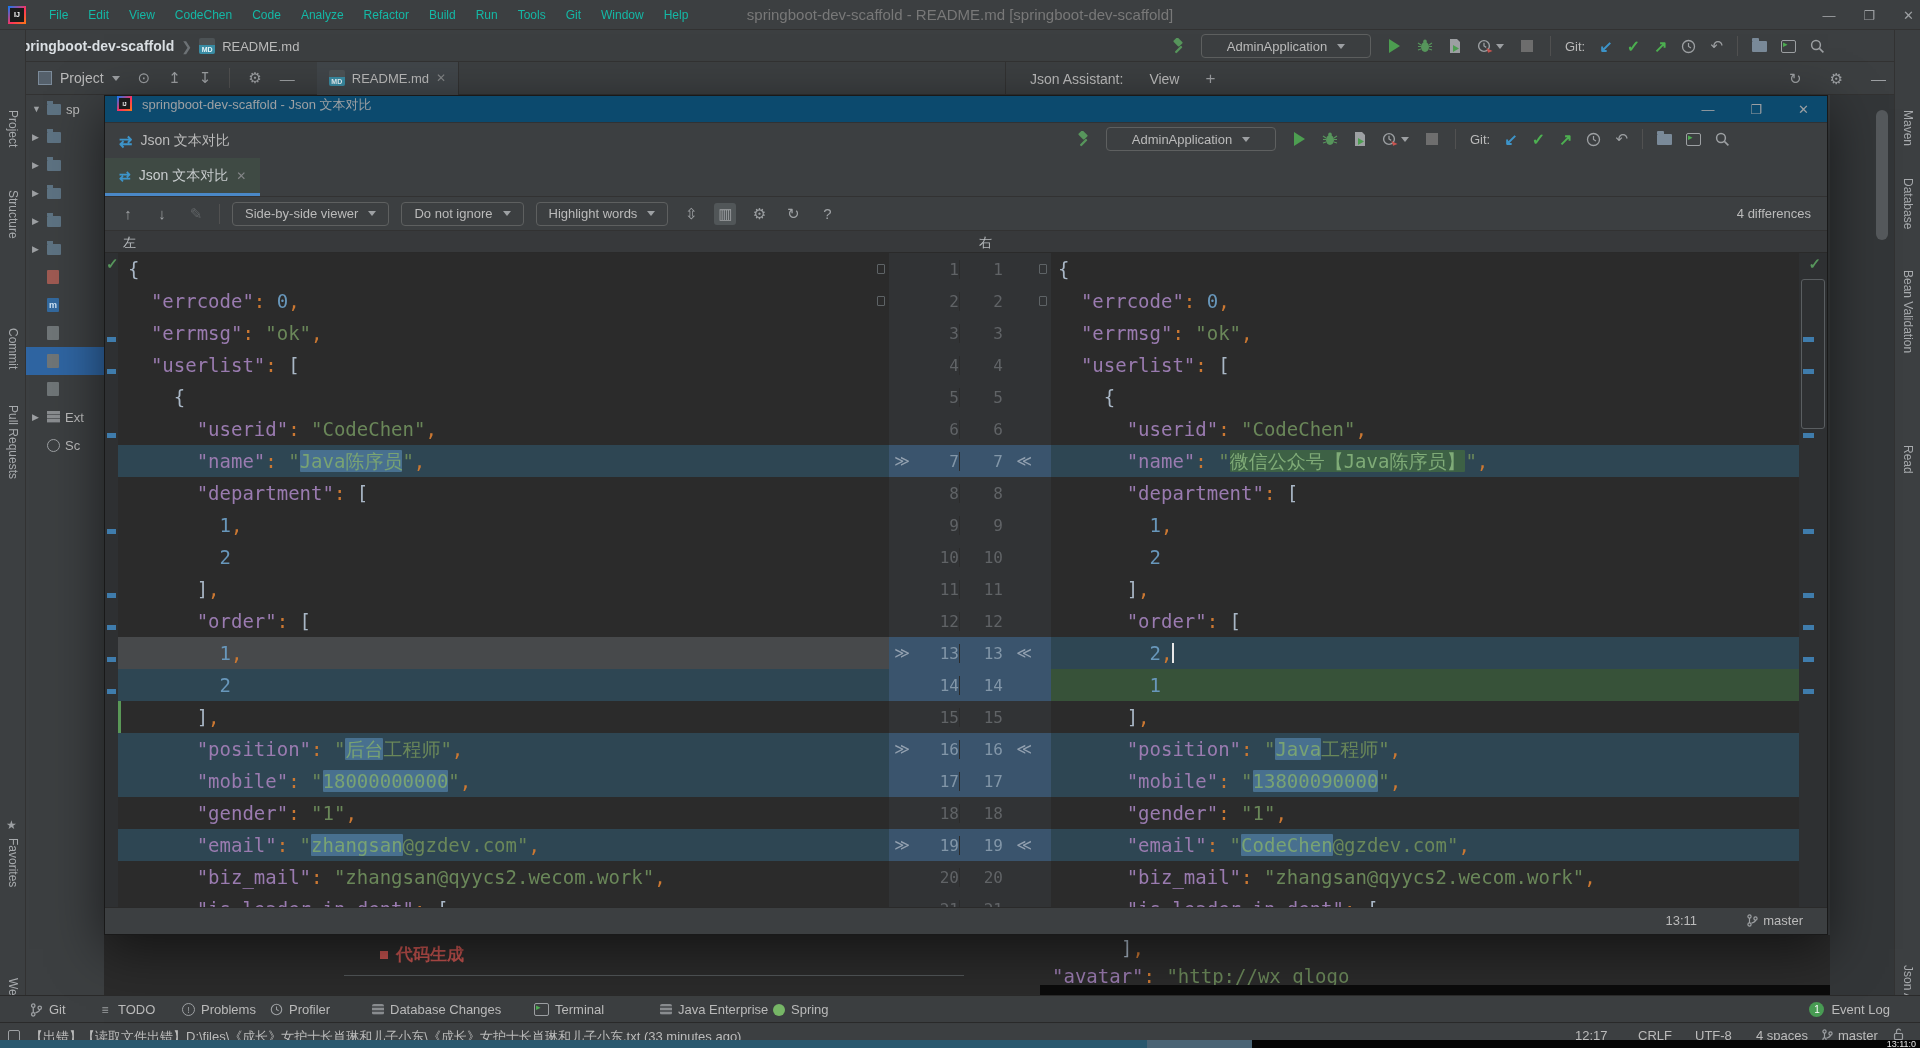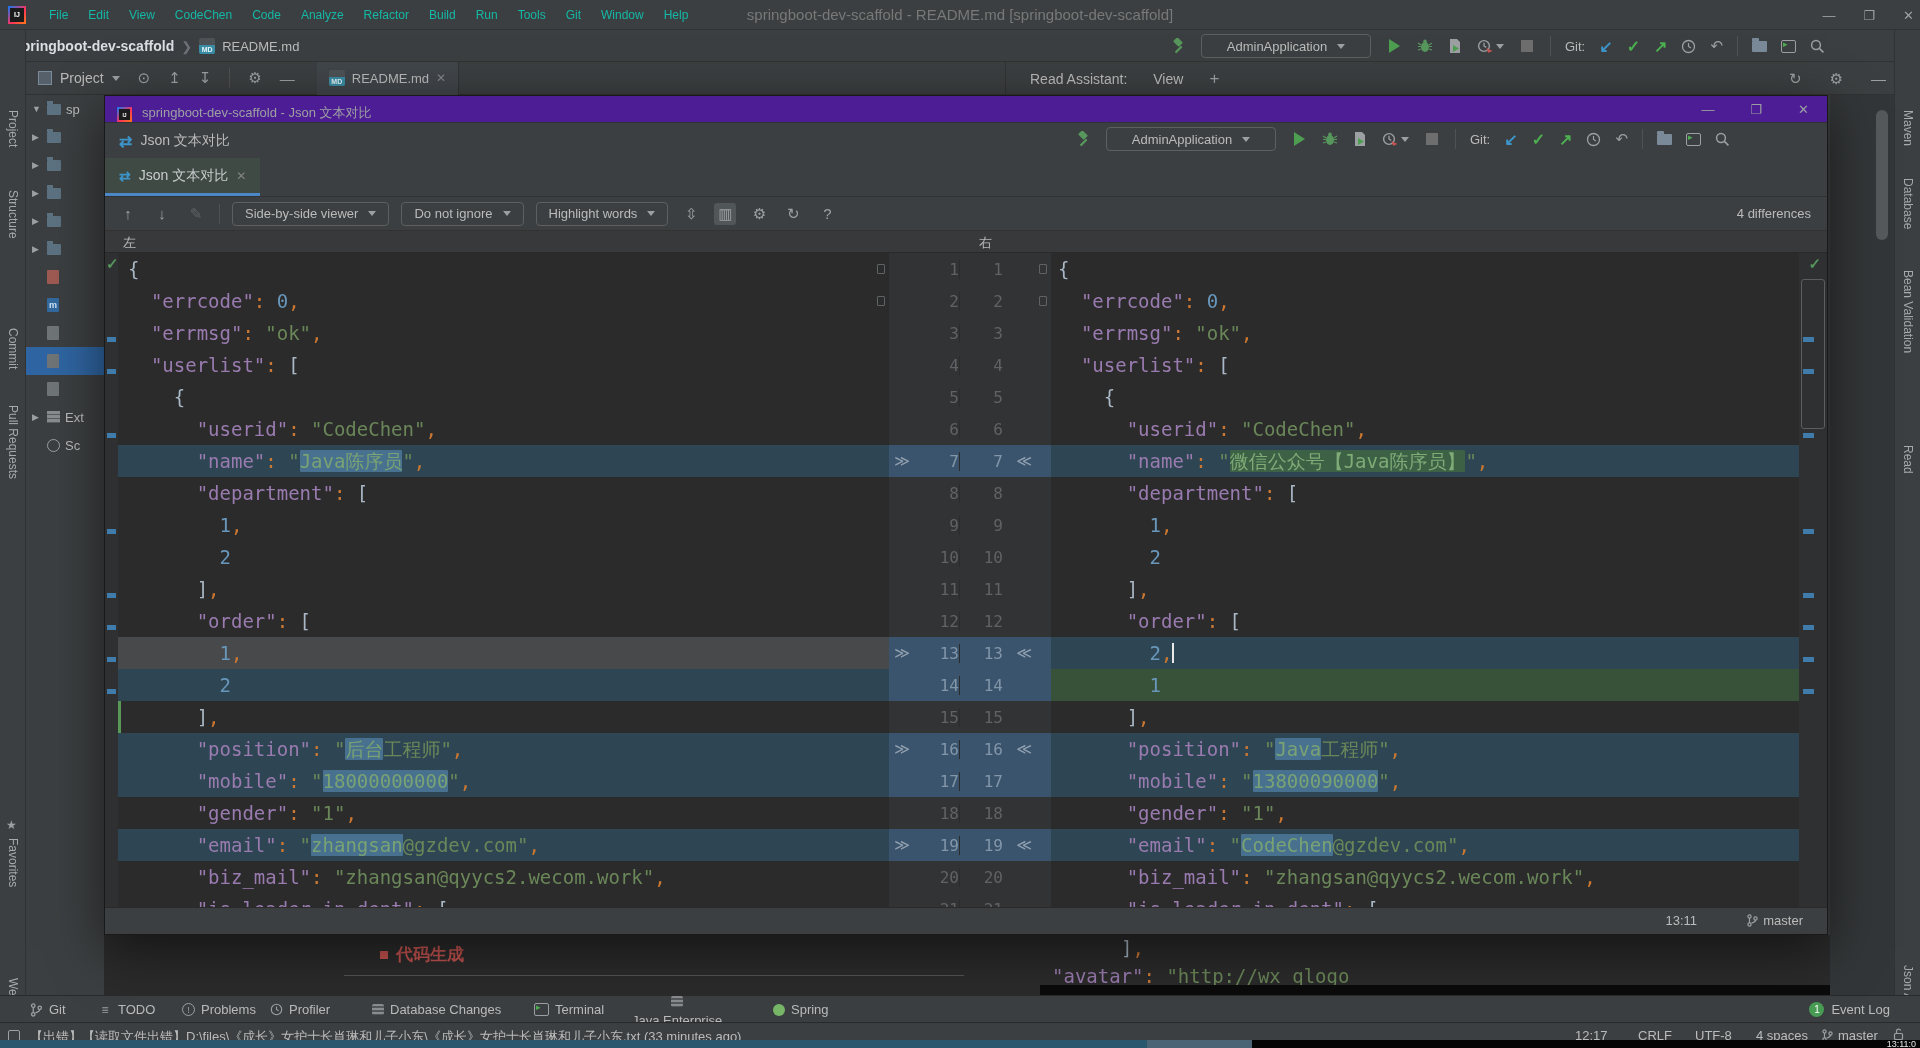--- a/index.html
+++ b/index.html
@@ -66,21 +66,21 @@
   .t-folder { width:14px; height:11px; background:#5d7282; border-radius:1px; position:relative; flex:none; }
   .t-folder:before { content:""; position:absolute; left:0; top:-3px; width:6px; height:3px; background:#5d7282; }
   .t-file { width:12px; height:14px; background:#6f7577; border-radius:1px; flex:none; }
   .t-file.red { background:#9e5a52; }
   .t-file.m { background:#33699e; color:#cfe3f5; font-size:9px; font-weight:bold; display:flex; align-items:center; justify-content:center; }
   .t-lib { width:13px; height:12px; background:repeating-linear-gradient(#8a8d90 0 3px,#5a5d60 3px 4px); flex:none; }
   .t-scratch { width:13px; height:13px; border:1px solid #9da0a3; border-radius:50%; flex:none; }
 
   
   #dialog { left:104px; top:95px; width:1724px; height:840px; background:#3c3f41; border:1px solid #191919; box-shadow:0 14px 50px rgba(0,0,0,.55); z-index:10; }
-  #dlg-title { position:absolute; left:0; top:0; width:100%; height:27px; background:#4c1d95; border-bottom:1px solid #303234; display:flex; align-items:flex-end; }
+  #dlg-title { position:absolute; left:0; top:0; width:100%; height:27px; background:#0c4a6e; border-bottom:1px solid #303234; display:flex; align-items:flex-start; }
   #dlg-title .t { color:#9da0a3; font-size:13px; margin-left:10px; }
   #dlg-ij { width:15px; height:15px; margin-left:12px; background:linear-gradient(135deg,#087cfa,#fe315d 55%,#f97a12); flex:none; display:flex; align-items:center; justify-content:center; }
   #dlg-ij i { width:11px; height:11px; background:#1b1b1b; font-style:normal; color:#fff; font-size:5px; font-weight:bold; display:flex; align-items:center; justify-content:center; }
   #dlg-winbtns { position:absolute; right:18px; top:0; height:27px; display:flex; gap:36px; align-items:center; color:#9da0a3; font-size:13px; }
   #dlg-toolbar { position:absolute; left:0; top:27px; width:100%; height:36px; display:flex; align-items:center; }
   #dlg-sub { display:flex; align-items:center; gap:8px; margin-left:14px; font-size:14px; color:#bbbbbb; }
   .swap-ic { color:#3d94c9; font-size:16px; font-weight:bold; }
   #dlg-tabs { position:absolute; left:0; top:63px; width:100%; height:38px; background:#3c3f41; border-bottom:1px solid #323232; display:flex; align-items:flex-end; }
   #dlg-tab { height:38px; background:#3f4a44; display:flex; align-items:center; gap:8px; padding:0 14px; border-bottom:3px solid #4a88c7; font-size:14px; color:#c8ccce; }
   #dlg-tab .x { color:#848688; font-size:12px; }
@@ -271,21 +271,21 @@
     <span class="hdr-glyph">—</span>
     <div id="readme-tab">
       <span class="md-icon">
           <span>MD</span>
         </span>
       <span>README.md</span>
       <span class="x">✕</span>
     </div>
   </div>
   <div id="ja-header" class="abs">
-    <span style="font-size:14px;">Read Assistant:</span>
+    <span style="font-size:14px;">Json Assistant:</span>
     <span style="font-size:14px;">View</span>
     <span style="font-size:17px;color:#9da0a3;">+</span>
   </div>
   <div id="ja-right" class="abs">
     <span>↻</span>
     <span>⚙</span>
     <span>—</span>
   </div>
 
   <div id="stripe-left" class="abs">
@@ -747,21 +747,21 @@
           <span class="db-ic"></span>
         </span>
         <span>Database Changes</span>
       </div>
       <div class="twb" style="left: 534px;">
         <span style="display:inline-flex">
           <span class="term-ic"></span>
         </span>
         <span>Terminal</span>
       </div>
-      <div class="twb" style="left: 632px; flex-direction: column;">
+      <div class="twb" style="left: 660px;">
         <span style="display:inline-flex">
           <span class="db-ic"></span>
         </span>
         <span>Java Enterprise</span>
       </div>
       <div class="twb" style="left: 773px;">
         <span style="display:inline-flex">
           <span class="spring-ic"></span>
         </span>
         <span>Spring</span>

